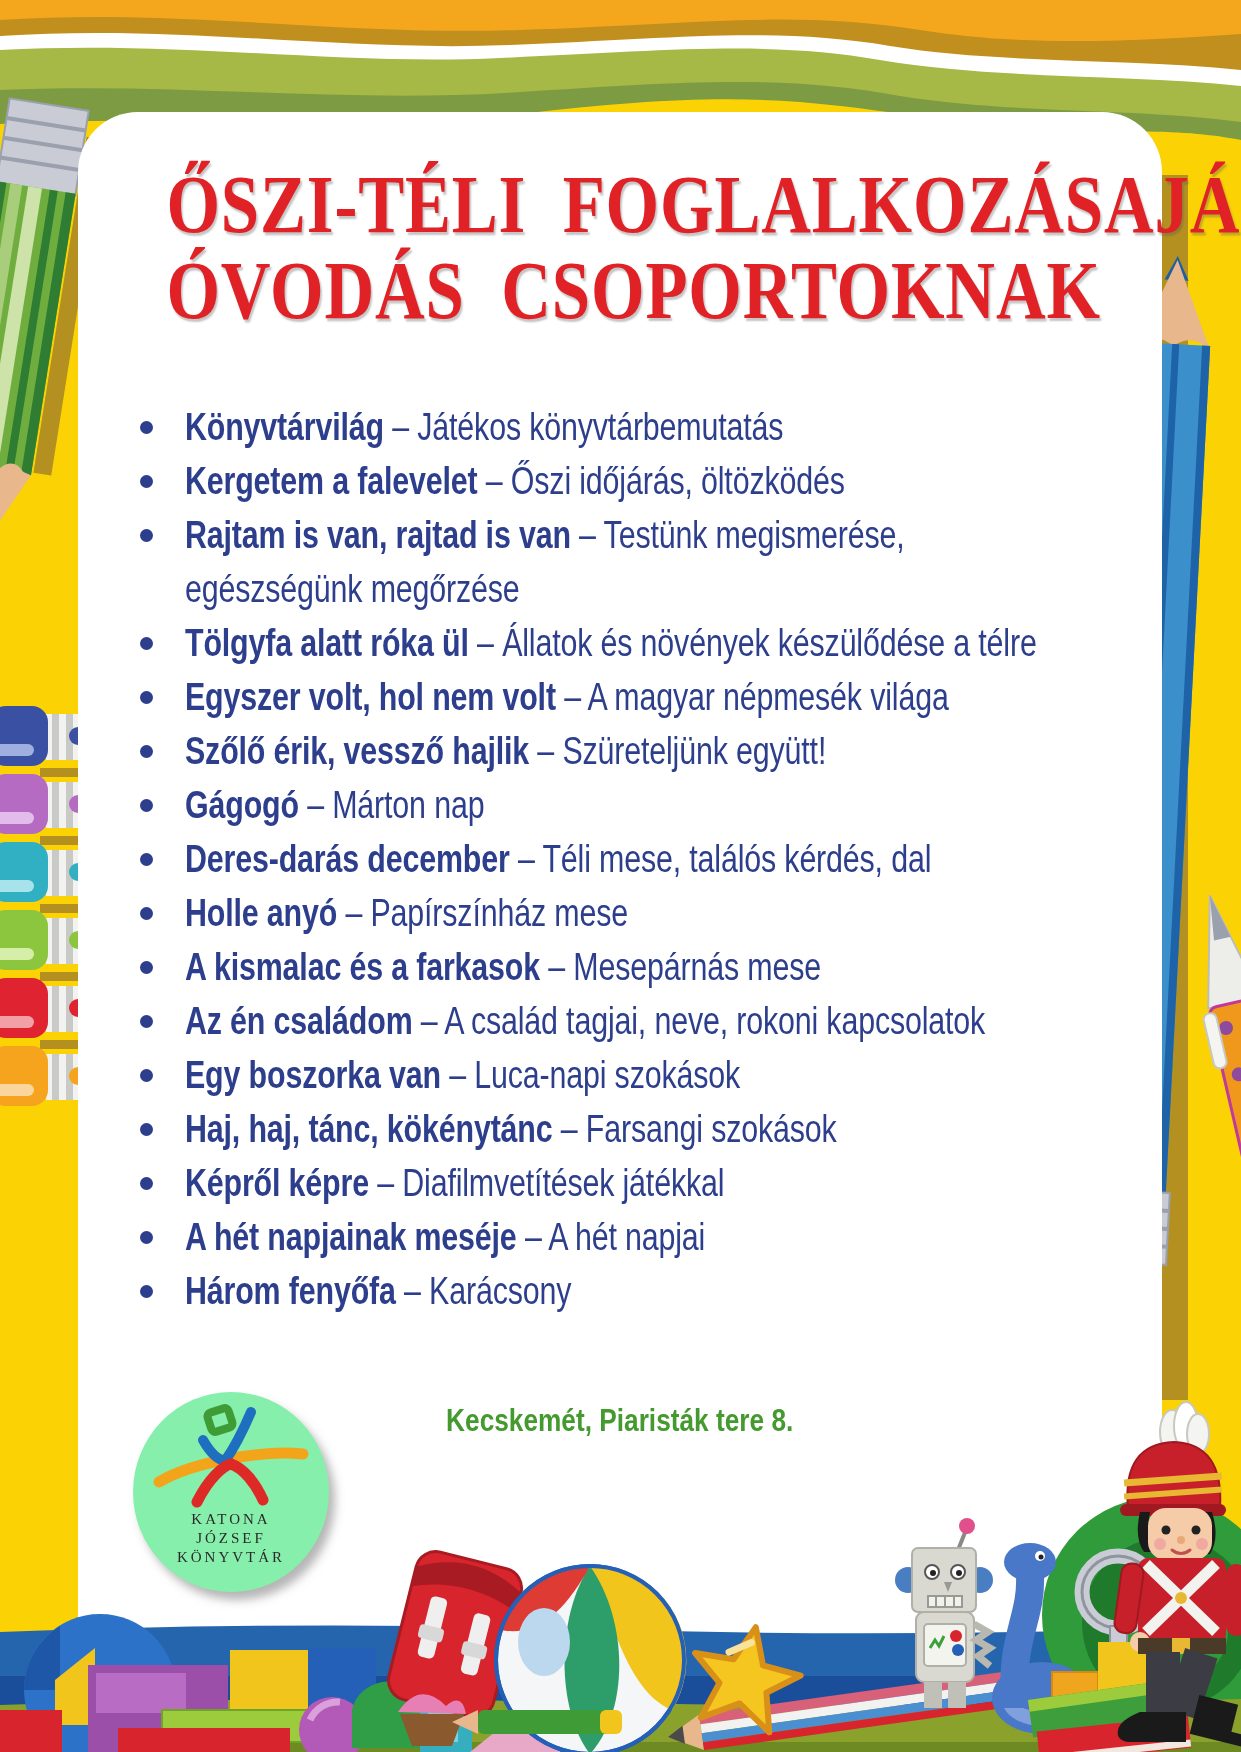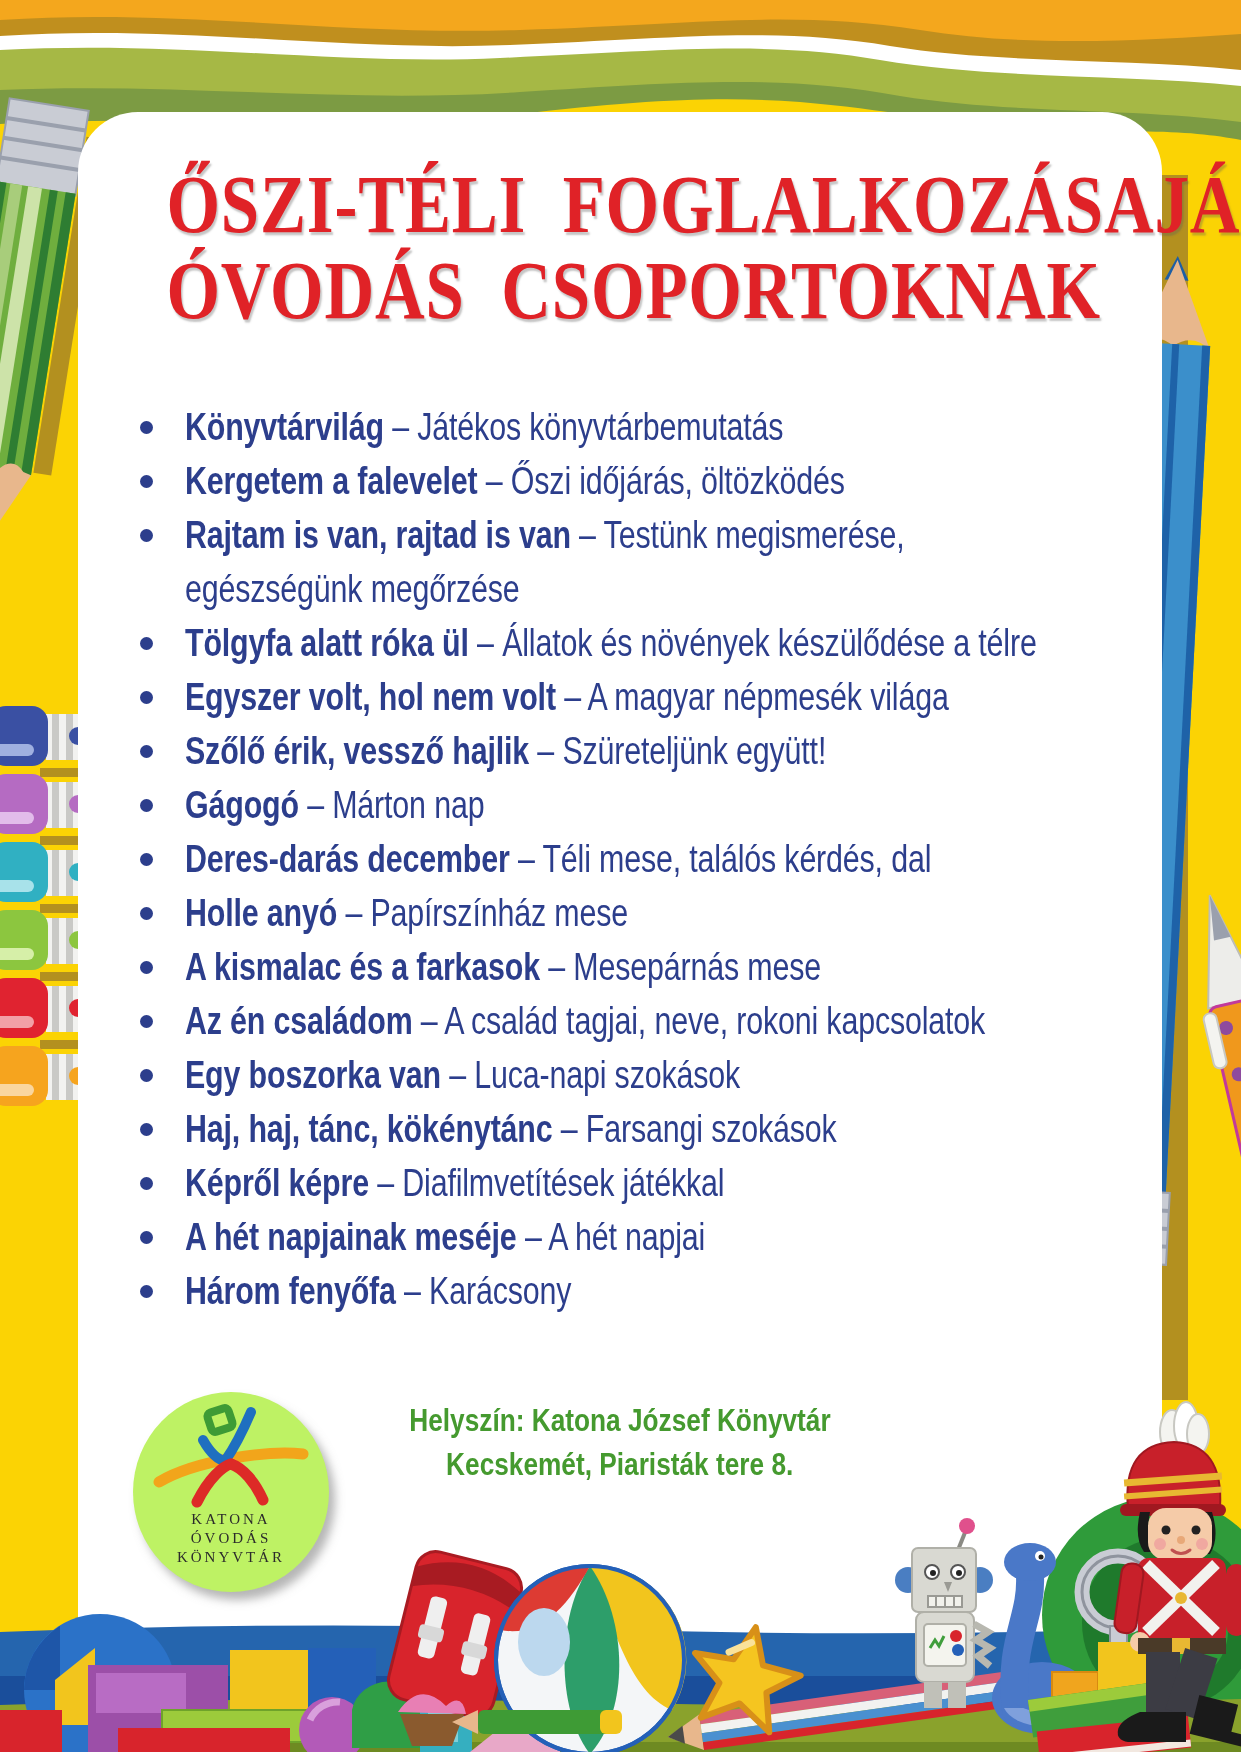--- a/index.html
+++ b/index.html
@@ -24,21 +24,21 @@
   .txt{display:inline-block;transform:scaleX(0.80);transform-origin:left top;white-space:nowrap;
        letter-spacing:-0.2px;}
   .txt .nm{font-weight:700;}
   .txt .ds{font-weight:400;}
   
   .footer{position:absolute;left:180px;top:1398px;width:880px;text-align:center;}
   .footer .g{display:block;color:#459A2F;font-weight:700;font-size:32px;line-height:44px;}
   .footer .r{display:block;color:#E02227;font-weight:700;font-size:46px;line-height:58px;margin-top:4px;}
   .footer .cond{transform:scaleX(0.82);transform-origin:center;white-space:nowrap;display:inline-block;}
   
-  .logo{position:absolute;left:133px;top:1392px;width:196px;height:200px;background:#bef264;
+  .logo{position:absolute;left:133px;top:1392px;width:196px;height:200px;background:#86efac;
         border-radius:50%;box-shadow:6px 8px 10px rgba(110,110,110,0.5);}
   .logo svg{position:absolute;left:18px;top:10px;}
   .logo-text{position:absolute;left:0;top:118px;width:100%;text-align:center;
              font-family:"Liberation Serif",serif;color:#2b2b2b;font-size:15px;line-height:19px;
              letter-spacing:3px;}
 </style>
 </head>
 <body>
 
 <div class="page">
@@ -397,32 +397,31 @@
         <rect x="1182" y="272" width="34" height="64" fill="#3C3C44"></rect>
       </g>
       <path d="M1140,332 h46 v30 h-58 q-12,-2 -10,-12 q2,-10 22,-18 Z" fill="#1A1A1A"></path>
       <g transform="rotate(14 1210 330)">
         <path d="M1196,318 h40 v28 h52 q10,4 2,12 l-94,0 Z" fill="#1A1A1A"></path>
       </g>
     </g>
   </svg>
 
   <div class="footer">
-    <span class="g"><span class="cond">Helyszín: Katona József Könyvtár</span></span>
     <span class="g"><span class="cond">Kecskemét, Piaristák tere 8.</span></span>
   </div>
 
   <div class="logo">
     <svg width="160" height="110" viewBox="0 0 160 110">
       <path d="M8,80 C45,58 118,48 152,52" stroke="#F2A51B" stroke-width="11" fill="none" stroke-linecap="round"></path>
       <path d="M52,38 C60,52 68,58 74,59 C86,42 94,24 100,10" stroke="#1F6FC0" stroke-width="10" fill="none" stroke-linecap="round"></path>
       <rect x="58" y="8" width="22" height="20" rx="4" fill="none" stroke="#3E9B35" stroke-width="8" transform="rotate(-18 69 18)"></rect>
       <path d="M46,100 C58,76 72,64 80,62" stroke="#DD2A27" stroke-width="11" fill="none" stroke-linecap="round"></path>
       <path d="M80,62 C92,66 104,80 112,98" stroke="#DD2A27" stroke-width="11" fill="none" stroke-linecap="round"></path>
     </svg>
     <div class="logo-text">
       <div>KATONA</div>
-      <div>ÓVODÁS</div>
+      <div>JÓZSEF</div>
       <div>KÖNYVTÁR</div>
     </div>
   </div>
 
 </div>
 
 </body></html>

